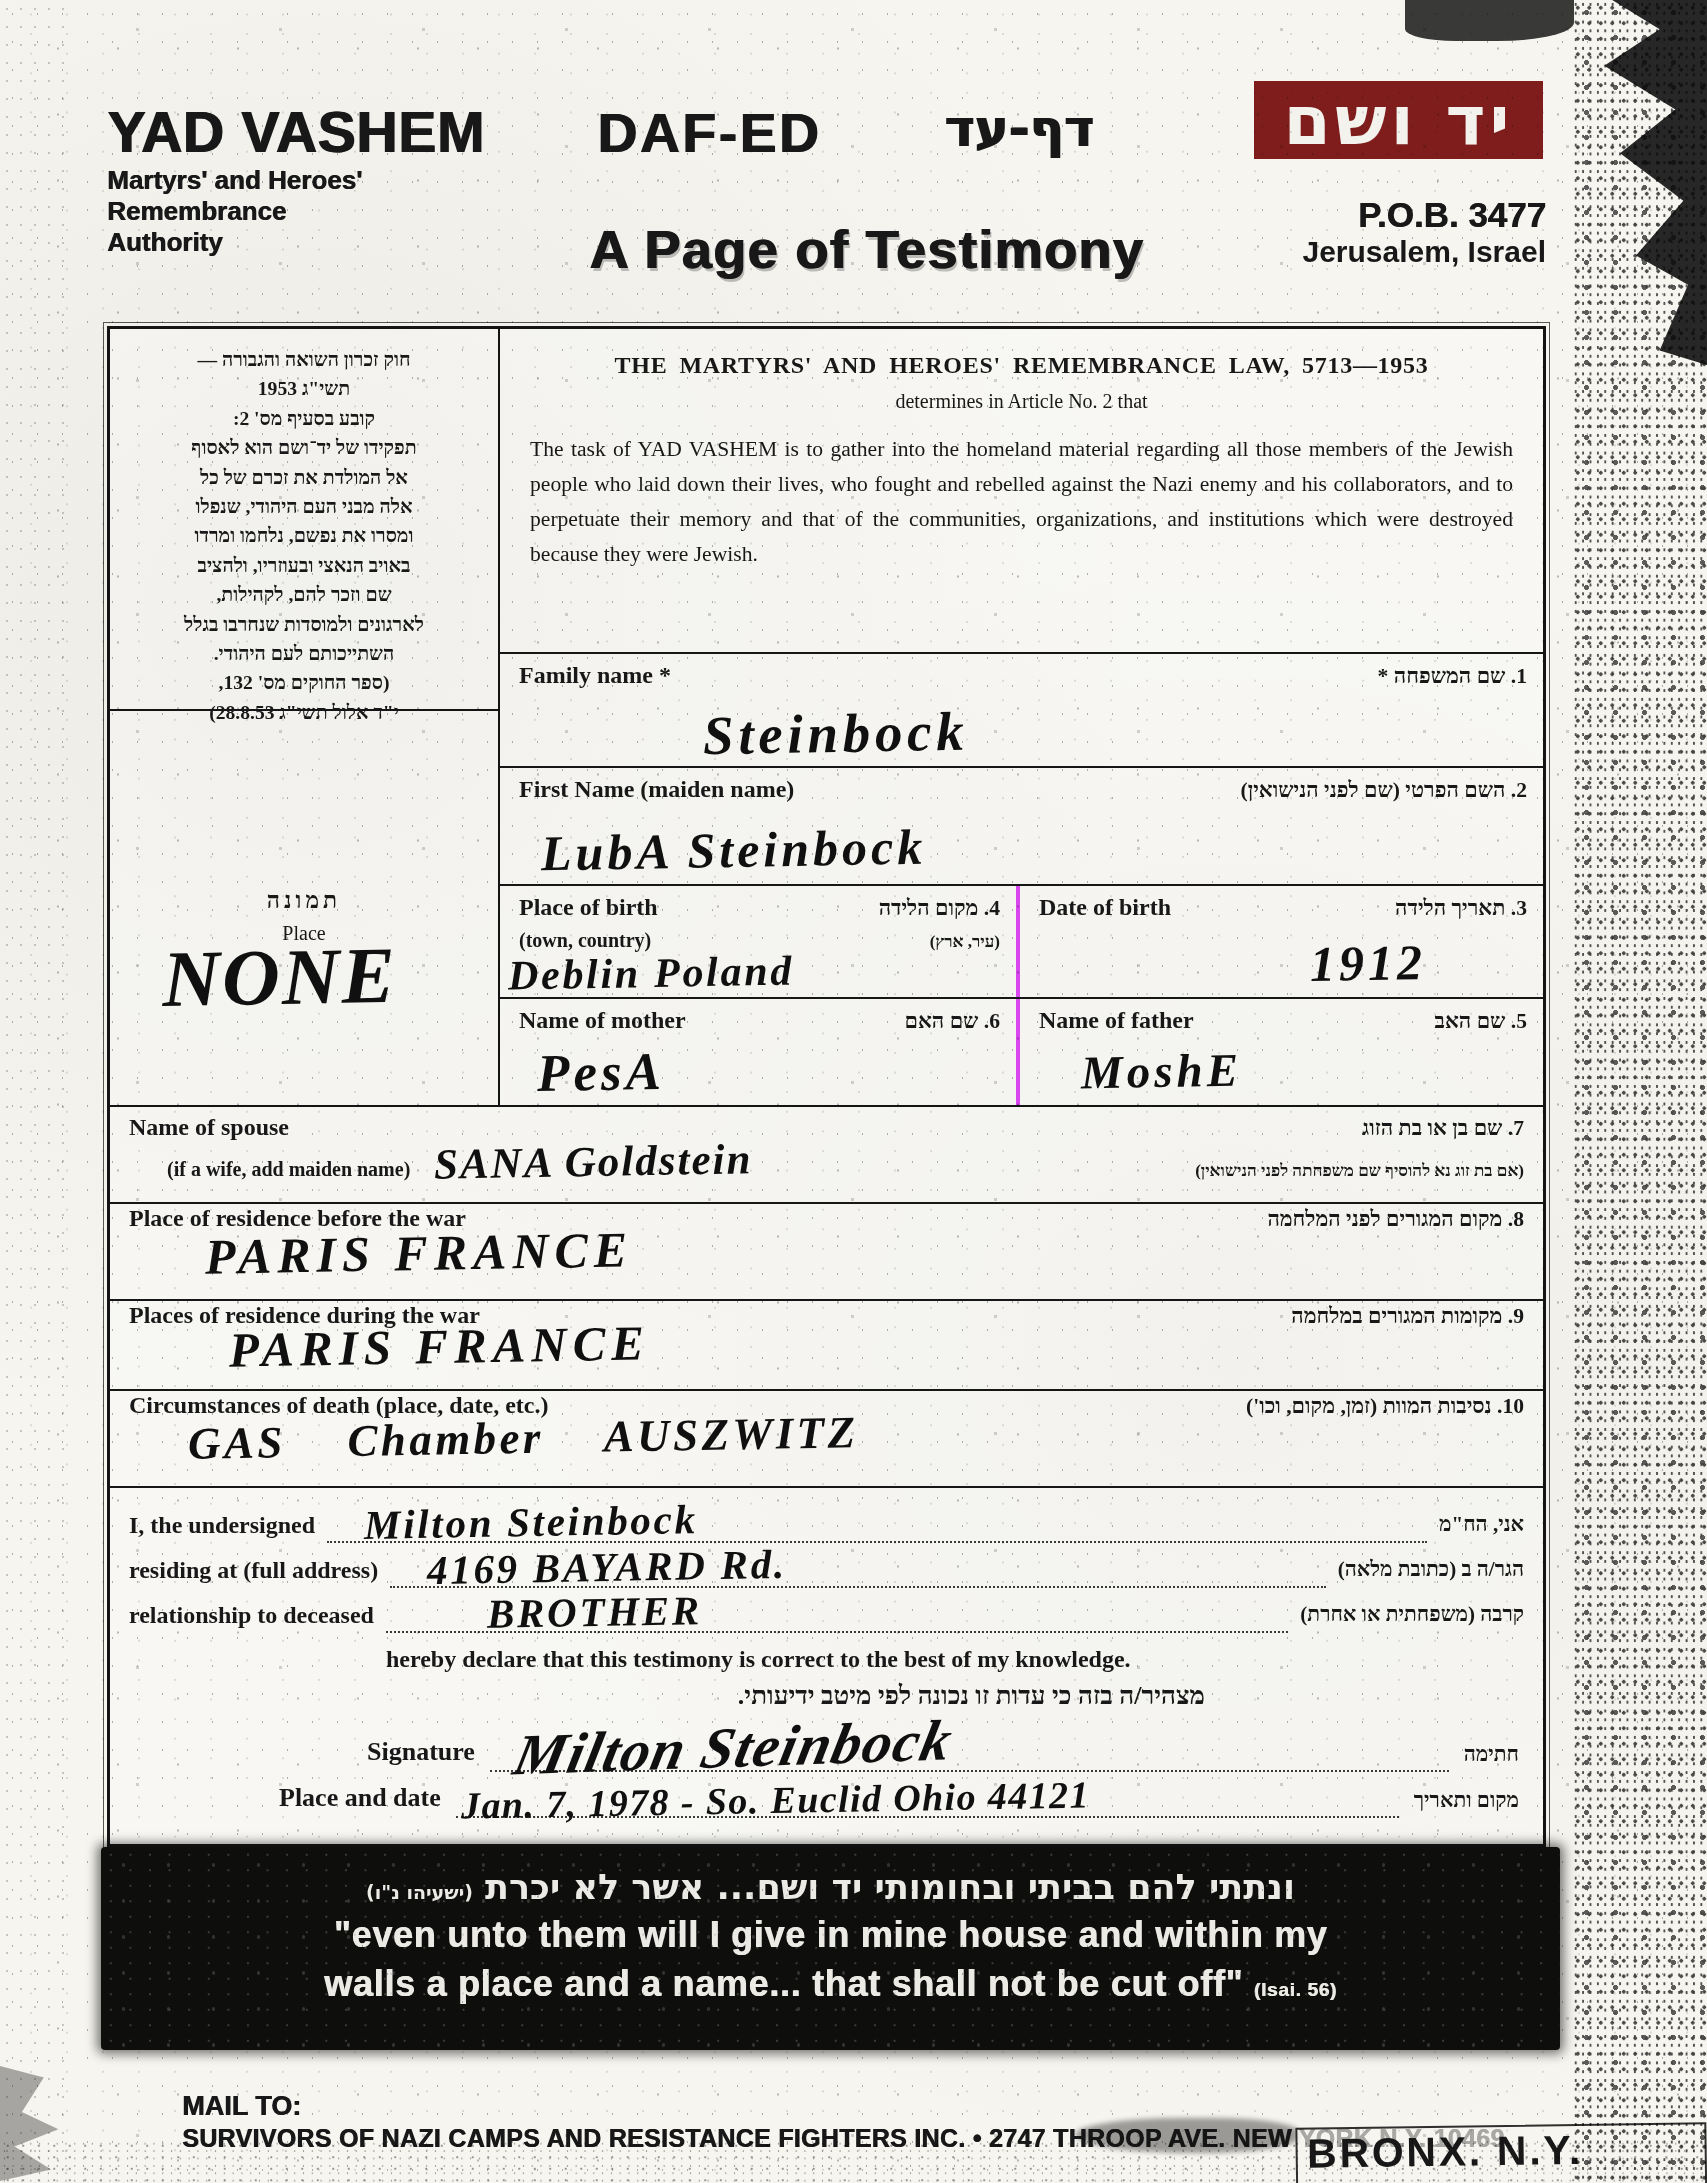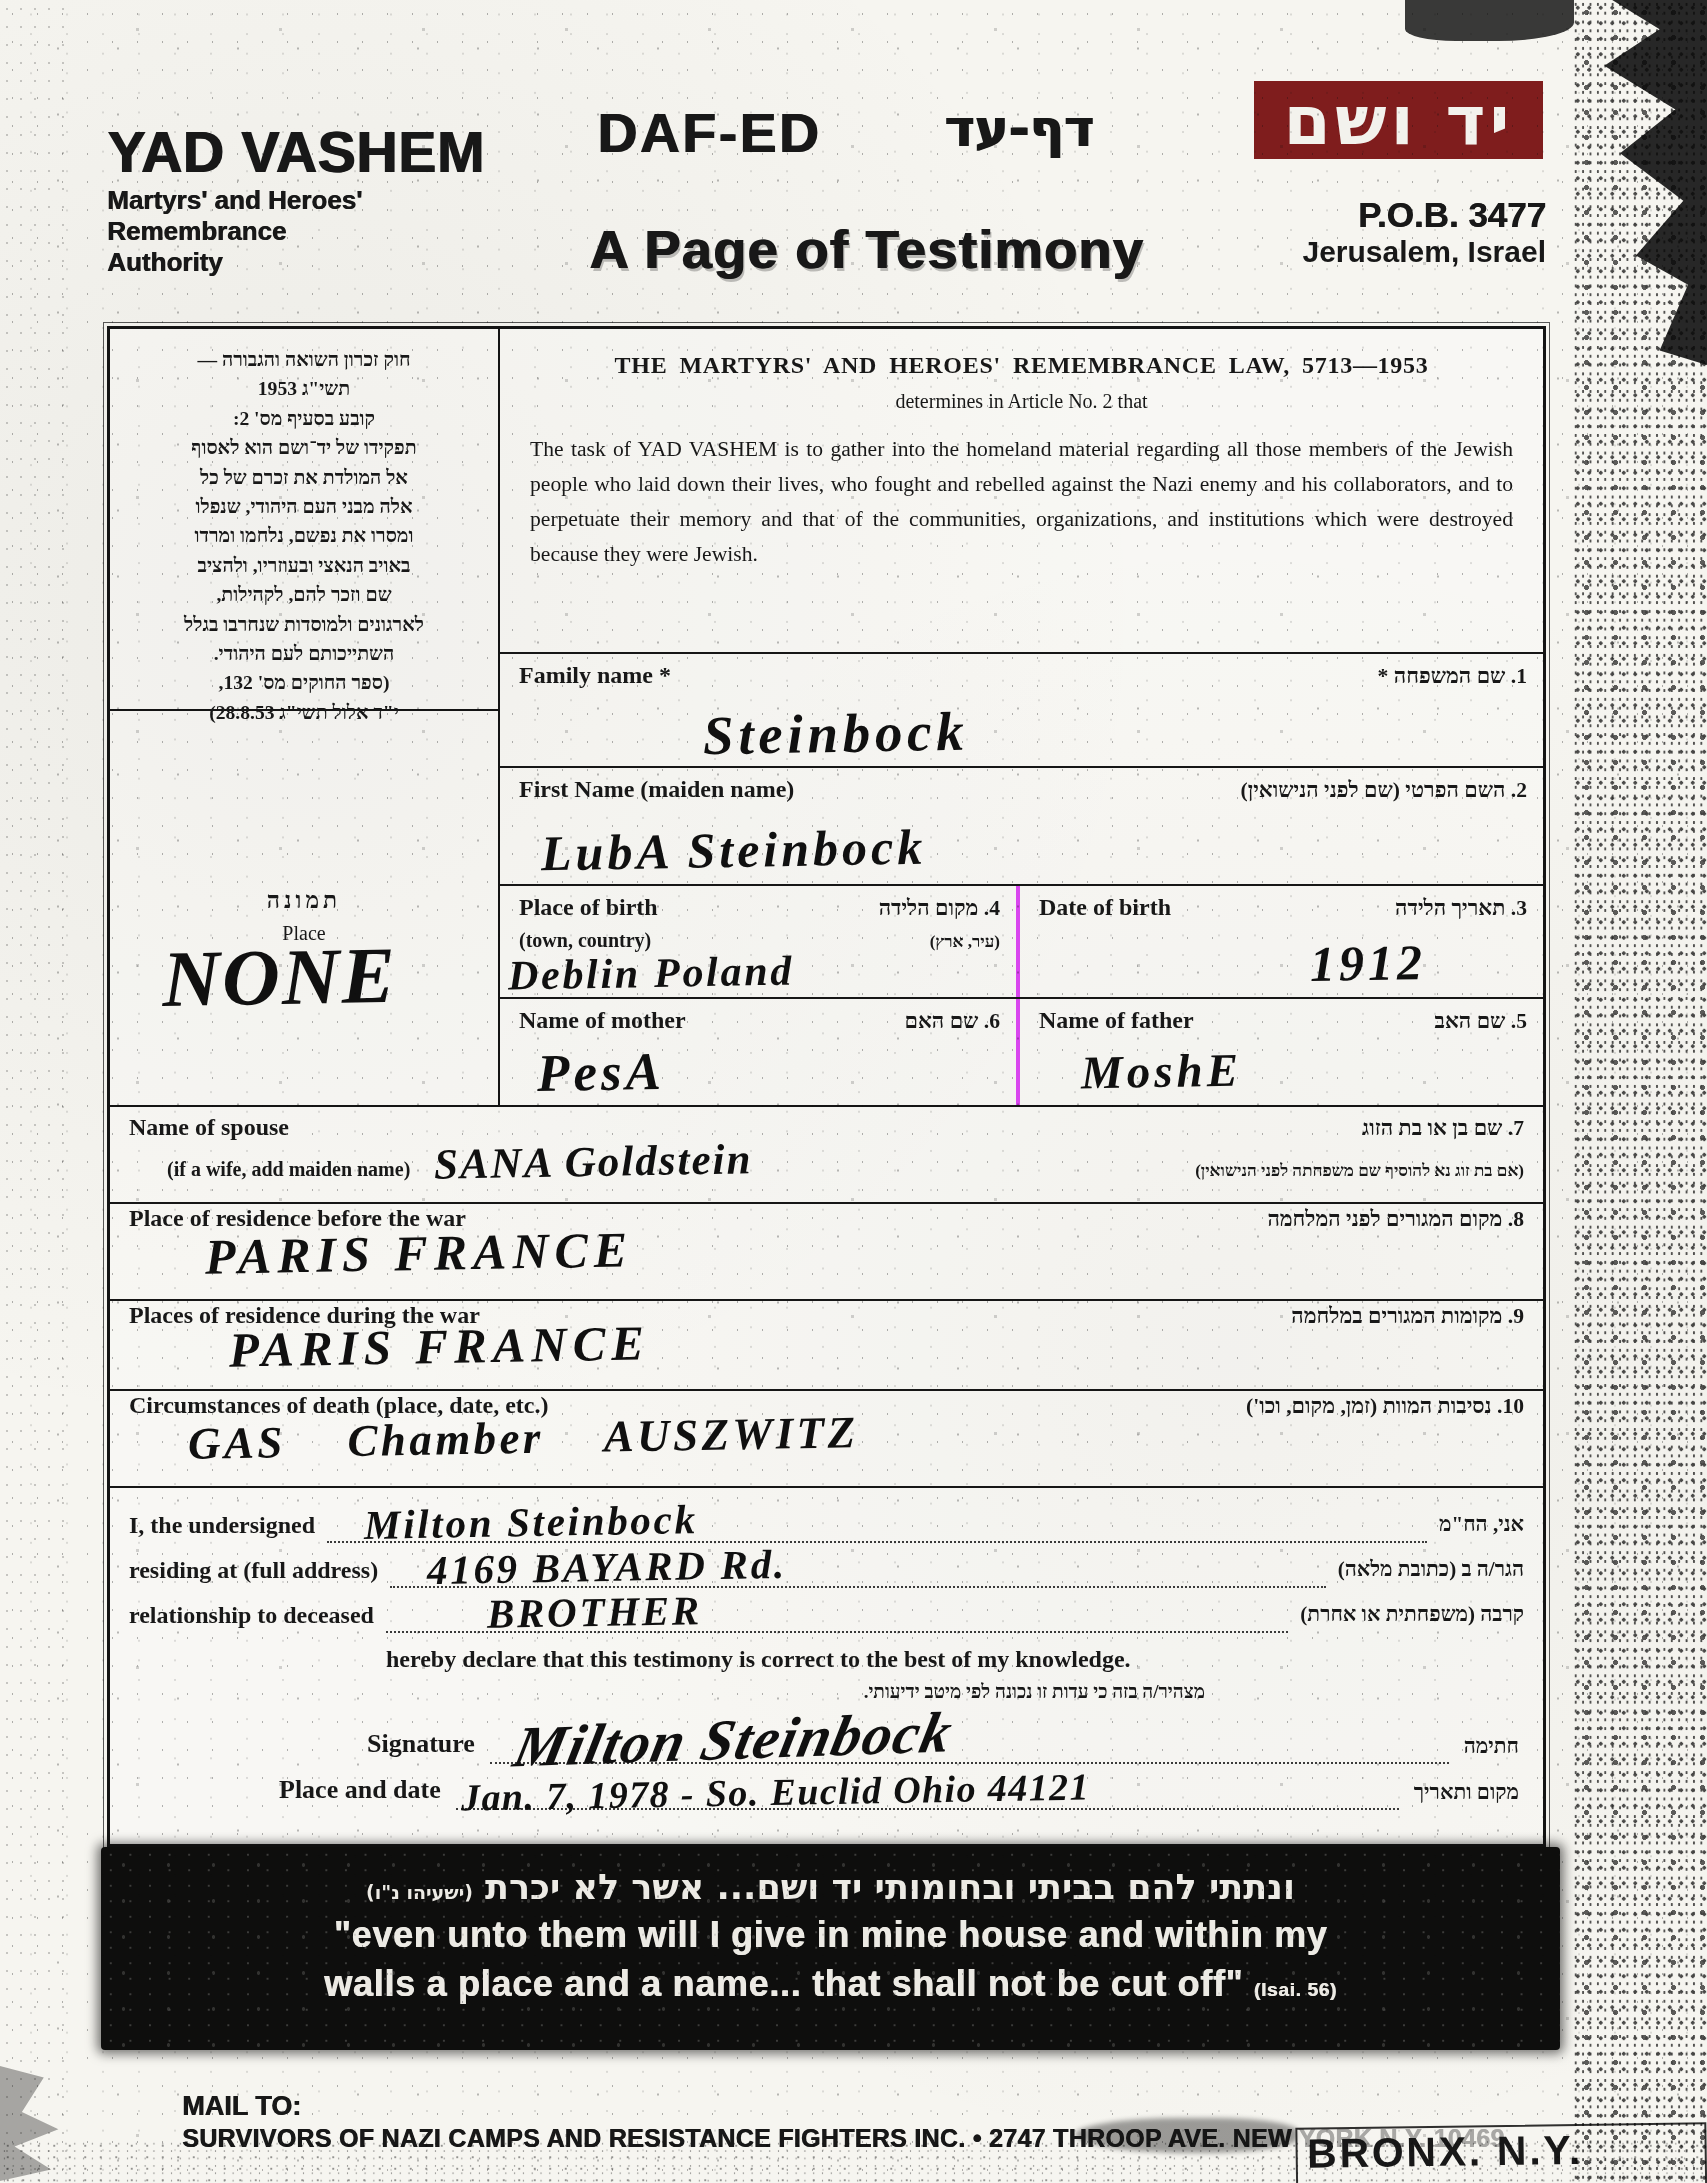--- a/index.html
+++ b/index.html
@@ -10,21 +10,21 @@
     font-family:"Liberation Serif", serif; color:#181818;
   }
   .page::before{
     content:""; position:absolute; inset:0; pointer-events:none;
     background:
       radial-gradient(circle at 18% 28%, rgba(110,110,105,.07), transparent 40%),
       radial-gradient(circle at 72% 62%, rgba(110,110,105,.06), transparent 45%);
   }
 
   
-  .org { position:absolute; left:107px; top:99px; z-index:10;margin-top:20px; }
+  .org { position:absolute; left:107px; top:99px; z-index:10; }
   .org-name { font-family:"Liberation Sans", sans-serif; font-weight:bold; font-size:57px; letter-spacing:0.7px; text-shadow:1.4px 0 0 currentColor; }
   .org-sub  { font-family:"Liberation Sans", sans-serif; font-weight:bold; font-size:26px; line-height:1.14; margin-top:1.4px; text-shadow:0.7px 0 0 currentColor; }
   .org-sub:first-of-type{ margin-top:9.5px; }
   .dafed { position:absolute; left:597px; top:101px; z-index:10; font-family:"Liberation Sans", sans-serif; font-weight:bold; font-size:55px; letter-spacing:2.7px; text-shadow:1.4px 0 0 currentColor; }
   .dafed-he { position:absolute; left:944px; top:99px; z-index:10; font-family:"DejaVu Sans", sans-serif; font-weight:bold; font-size:51px; text-shadow:1.4px 0 0 currentColor; }
   .page-title { position:absolute; left:589px; top:218px; z-index:10; font-family:"Liberation Sans", sans-serif; font-weight:bold; font-size:54px; letter-spacing:1.4px; text-shadow:2.7px 2.7px 0 rgba(20,20,20,.25), 1.4px 0 0 currentColor; }
   .logo-box { position:absolute; left:1254px; top:81px; width:289px; height:78px; z-index:10;
     background:#7f1d1d; color:#f3f2ed; display:flex; align-items:center; justify-content:center;
     font-family:"DejaVu Sans", sans-serif; font-weight:bold; font-size:68px; letter-spacing:4px; }
   .pob  { position:absolute; left:1250px; top:195px; width:296px; z-index:10; text-align:right; font-family:"Liberation Sans", sans-serif; font-weight:bold; font-size:35px; text-shadow:0.7px 0 0 currentColor; }
@@ -88,21 +88,21 @@
 
   .und { padding:9.5px 19px 0 19px; }
   .urow { display:flex; align-items:flex-end; height:45px; }
   .ulab { font-size:24px; font-weight:bold; white-space:nowrap; padding-bottom:4px; }
   .dotfill { flex:1; margin:0 12px; border-bottom:2px dotted #3a3a3a; position:relative; height:34px; }
   .v-line { position:absolute; left:37px; bottom:-5.4px; font-size:41px; letter-spacing:2.7px; }
   .v-line3 { left:101px; }
   .uheb { direction:rtl; font-size:21px; font-weight:bold; white-space:nowrap; padding-bottom:5.4px; }
 
   .decl-en { margin:13.5px 0 0 276px; font-size:24px; font-weight:bold; }
-  .decl-he { direction:rtl; margin:8px 338px 0 0; text-align:right; font-size:19px; font-weight:bold; }
+  .decl-he { direction:rtl; margin:8px 338px 0 0; text-align:right; font-size:26px; font-weight:bold; }
 
   .sigrow { display:flex; align-items:flex-end; margin:12px 24px 0 257px; height:49px; }
   .siglab { font-size:26px; font-weight:bold; white-space:nowrap; padding-bottom:5.4px; }
   .sigline { flex:1; border-bottom:2px dotted #3a3a3a; margin:0 15px; position:relative; height:45px; }
   .v-sig { position:absolute; left:27px; bottom:-10.8px; font-size:58px; letter-spacing:1.4px; transform:skewX(-14deg) rotate(-2deg); }
   .pdrow { display:flex; align-items:flex-end; margin:5.4px 24px 0 169px; height:41px; }
   .v-date { position:absolute; left:5.4px; bottom:-5.4px; font-size:38px; letter-spacing:1.4px; }
 
   
   .banner { position:absolute; left:101px; top:1847px; width:1459px; height:203px; z-index:11;

